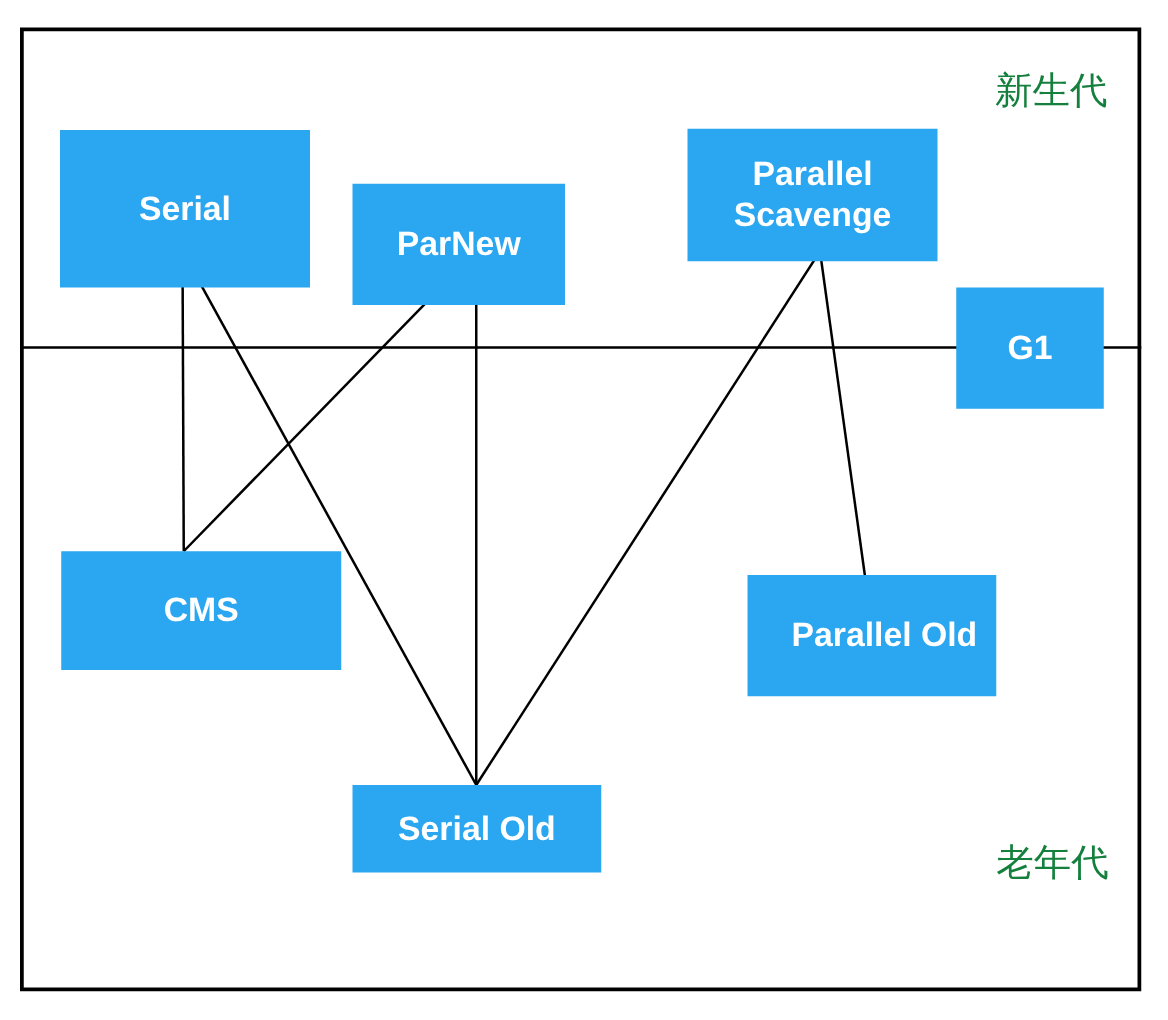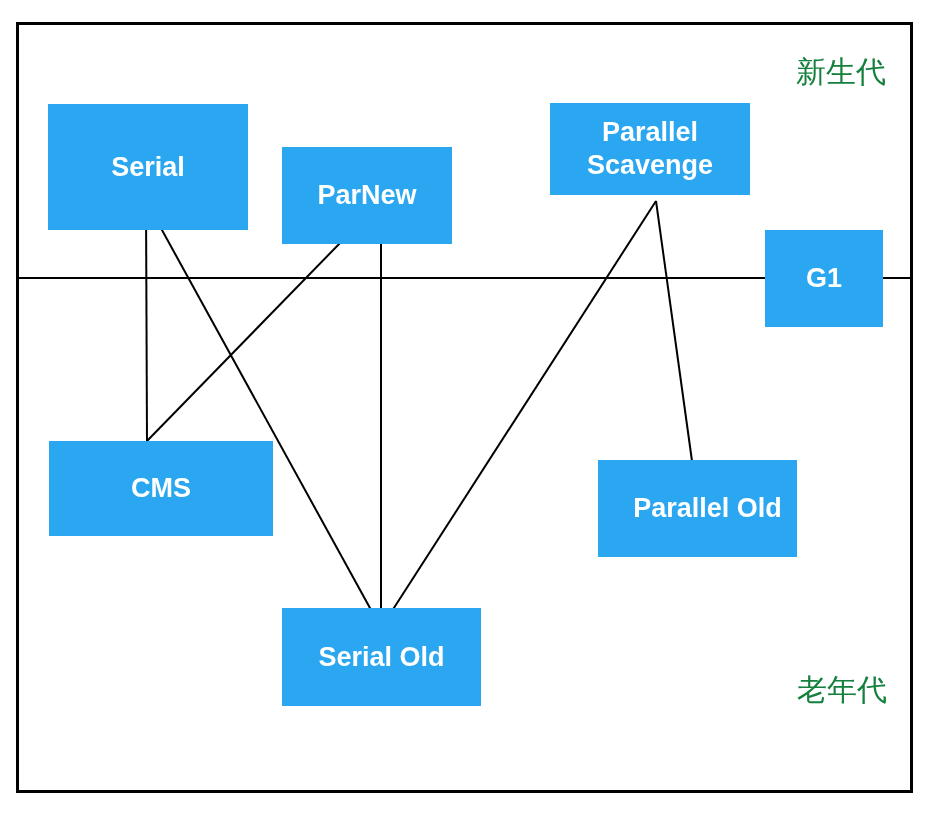--- a/index.html
+++ b/index.html
@@ -58,25 +58,25 @@
     line-height: 1.22;
     display: flex;
     align-items: center;
     justify-content: center;
     text-align: center;
     padding: 0 8px;
     box-sizing: border-box;
   }
   .node-serial            { left: 48px;  top: 104px; width: 200px; height: 126px; }
   .node-parnew            { left: 282px; top: 103px; width: 170px; height: 97px; margin-top: 44px; }
-  .node-parallel-scavenge { left: 550px; top: 103px; width: 200px; height: 92px; }
+  .node-parallel-scavenge { left: 550px; top: 103px; width: 200px; height: 106px; }
   .node-g1                { left: 765px; top: 230px; width: 118px; height: 97px; }
   .node-cms               { left: 49px;  top: 441px; width: 224px; height: 95px; }
   .node-parallel-old      { left: 598px; top: 460px; width: 199px; height: 97px; padding-left: 28px; }
-  .node-serial-old        { left: 282px; top: 608px; width: 199px; height: 98px; }
+  .node-serial-old        { left: 282px; top: 628px; width: 199px; height: 70px; }
   
   .region-label {
     position: absolute;
     color: #15803d;
     font-size: 30px;
     font-weight: normal;
     white-space: nowrap;
   }
   .region-young { left: 796px; top: 52px; }
   .region-old   { left: 797px; top: 670px; }

